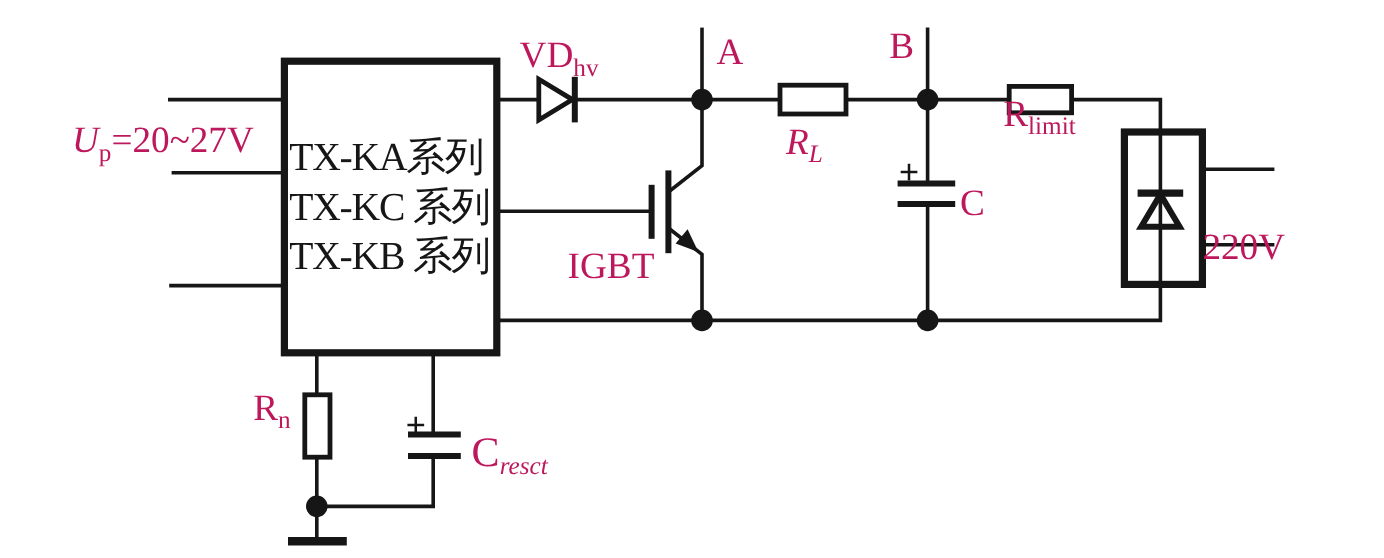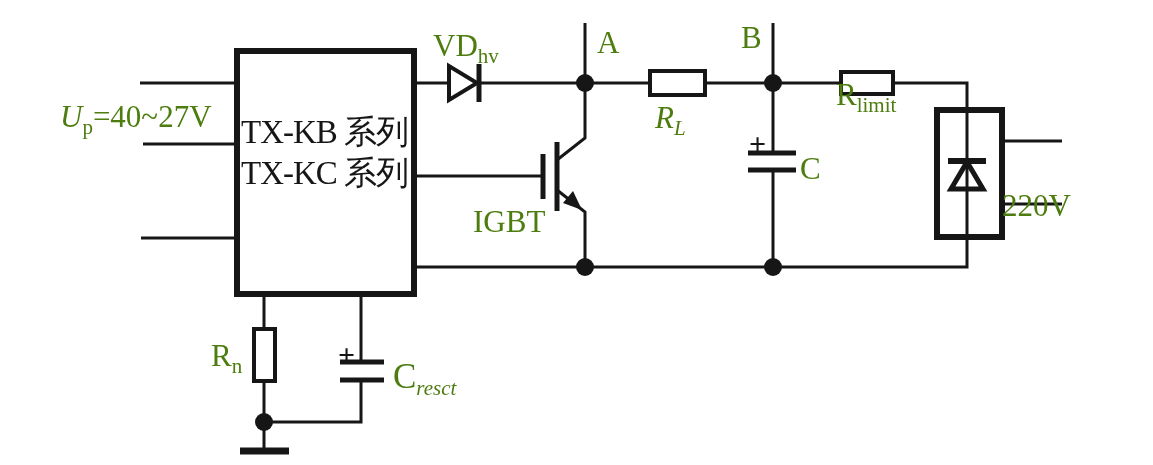--- a/index.html
+++ b/index.html
@@ -10,21 +10,21 @@
     font-family:"Liberation Serif","DejaVu Serif",serif;
     color:#161616;
     overflow:hidden;
   }
   .schematic-svg{position:absolute;left:0;top:0;}
   .label{
     position:absolute;
     white-space:nowrap;
     font-size:31px;
     line-height:1;
-    color:#4d7c0f;
+    color:#be185d;
     letter-spacing:0px;
   }
   .label .sub{
     font-size:21px;
     position:relative;
     top:7px;
     letter-spacing:0;
   }
   .label .base-italic{font-style:italic;}
   .sub-italic{font-style:italic;text-align:right;}
@@ -102,27 +102,28 @@
     <g fill="#161616" stroke="none">
       <circle cx="585" cy="83" r="9"></circle>
       <circle cx="773" cy="83" r="9"></circle>
       <circle cx="585" cy="267" r="9"></circle>
       <circle cx="773" cy="267" r="9"></circle>
       <circle cx="264" cy="422" r="9"></circle>
     </g>
   </svg>
 
   <div class="label" style="left:60px;top:101px;">
-    <span class="base-italic">U</span><span class="sub">p</span><span>=40~27V</span>
+    <span class="base-italic">U</span><span class="sub">p</span><span>=20~27V</span>
   </div>
 
 
   <div class="module-text">
+    <div>TX-KA系列</div>
+    <div>TX-KC 系列</div>
     <div>TX-KB 系列</div>
-    <div>TX-KC 系列</div>
   </div>
 
   <div class="label" style="left:433px;top:30px;">
     <span>VD</span><span class="sub">hv</span>
   </div>
 
   <div class="label" style="left:597px;top:27px;">A</div>
   <div class="label" style="left:741px;top:22px;">B</div>
 
   <div class="label" style="left:655px;top:102px;font-style:italic;">
@@ -133,21 +134,21 @@
     <span>R</span><span class="sub">limit</span>
   </div>
 
   <div class="plus" style="left:749px;top:129px;">+</div>
   <div class="label" style="left:800px;top:153px;">C</div>
 
   <div class="label" style="left:1002px;top:161px;margin-top:29px;">220V</div>
 
   <div class="label" style="left:473px;top:206px;font-family:Liberation Serif, serif;">IGBT</div>
 
-  <div class="label" style="left:211px;top:340px;">
+  <div class="label" style="left:211px;top:324px;">
     <span>R</span><span class="sub">n</span>
   </div>
 
   <div class="plus" style="left:338px;top:340px;">+</div>
   <div class="label big-c" style="left:393px;top:359px;">
     <span>C</span><span class="sub sub-italic">resct</span>
   </div>
 
 </div>
 

